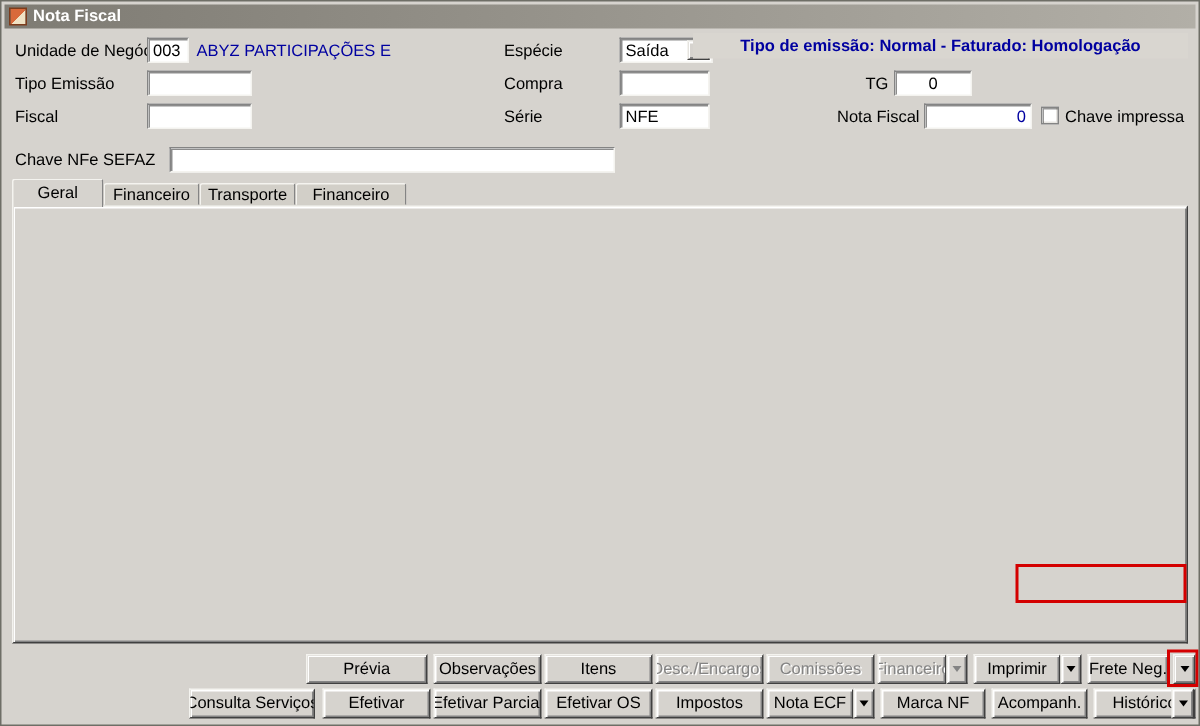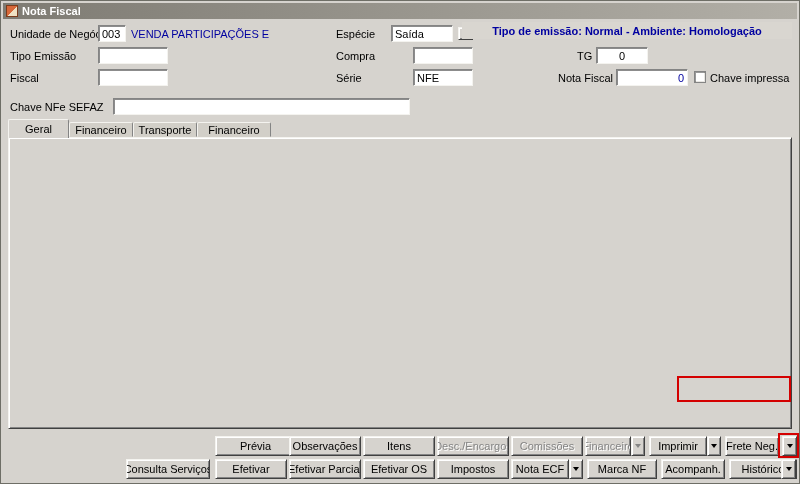--- a/index.html
+++ b/index.html
@@ -88,27 +88,27 @@
 
 <div class="frame"></div>
 
 <div class="titlebar">
   <span class="win-icon"></span>
   <span>Nota Fiscal</span>
 </div>
 
 <span class="lbl" style="left:10px;top:28px">Unidade de Negócio</span>
 <div class="field" style="left:98px;top:25px;width:28px">003</div>
-<span class="lbl blue" style="left: 131px; top: 28px; color: rgb(0, 0, 160);">VENDA PARTICIPAÇÕES E</span>
+<span class="lbl blue" style="left: 131px; top: 28px; color: rgb(0, 0, 160);">ABYZ PARTICIPAÇÕES E</span>
 <span class="lbl" style="left:336px;top:28px">Espécie</span>
-<div class="field" style="left:391px;top:25px;width:62px">Saída</div>
+<div class="field" style="left:413px;top:25px;width:62px">Saída</div>
 <div class="combo-btn" style="left:458px;top:27px">
     <span class="tri"></span>
   </div>
-<div class="banner">Tipo de emissão: Normal - Ambiente: Homologação</div>
+<div class="banner">Tipo de emissão: Normal - Faturado: Homologação</div>
 
 <span class="lbl" style="left:10px;top:50px">Tipo Emissão</span>
 <div class="field" style="left:98px;top:47px;width:70px"></div>
 <span class="lbl" style="left:336px;top:50px">Compra</span>
 <div class="field" style="left:413px;top:47px;width:60px"></div>
 <span class="lbl" style="left:577px;top:50px">TG</span>
 <div class="field center" style="left:596px;top:47px;width:52px">0</div>
 
 <span class="lbl" style="left:10px;top:72px">Fiscal</span>
 <div class="field" style="left:98px;top:69px;width:70px"></div>
@@ -213,21 +213,21 @@
 <div class="btn" style="left:680px;top:357px;width:108px">ICMS Transporte</div>
 <div class="btn" style="left:680px;top:379px;width:108px">Nota Empenho</div>
 <div class="btn" style="left:680px;top:401px;width:108px">Conhecimentos</div>
 <div class="red-box" style="left: 677px; top: 376px; width: 114px; height: 26px; border-color: rgb(212, 0, 0);"></div>
 
 <span class="lbl bold" style="left:18px;top:415px">Total Faturado</span>
 <span class="lbl bold blue" style="left: 130px; top: 415px; color: rgb(0, 0, 160);">0,00</span>
 <span class="lbl bold" style="left:420px;top:415px">Total da Nota</span>
 <span class="lbl bold blue" style="left: 530px; top: 415px; color: rgb(0, 0, 160);">0,00</span>
 
-<div class="btn" style="left:215px;top:436px;width:81px">Prévia</div>
+<div class="btn" style="left:204px;top:436px;width:81px">Prévia</div>
 <div class="btn" style="left:289px;top:436px;width:72px">Observações</div>
 <div class="btn" style="left:363px;top:436px;width:72px">Itens</div>
 <div class="btn disabled" style="left:437px;top:436px;width:72px">Desc./Encargos</div>
 <div class="btn disabled" style="left:511px;top:436px;width:72px">Comissões</div>
 <div class="btn disabled" style="left:585px;top:436px;width:46px">Financeiro</div>
 <div class="btn disabled" style="left:631px;top:436px;width:14px">
     <span class="tri"></span>
   </div>
 <div class="btn" style="left:649px;top:436px;width:58px">Imprimir</div>
 <div class="btn" style="left:707px;top:436px;width:14px">

